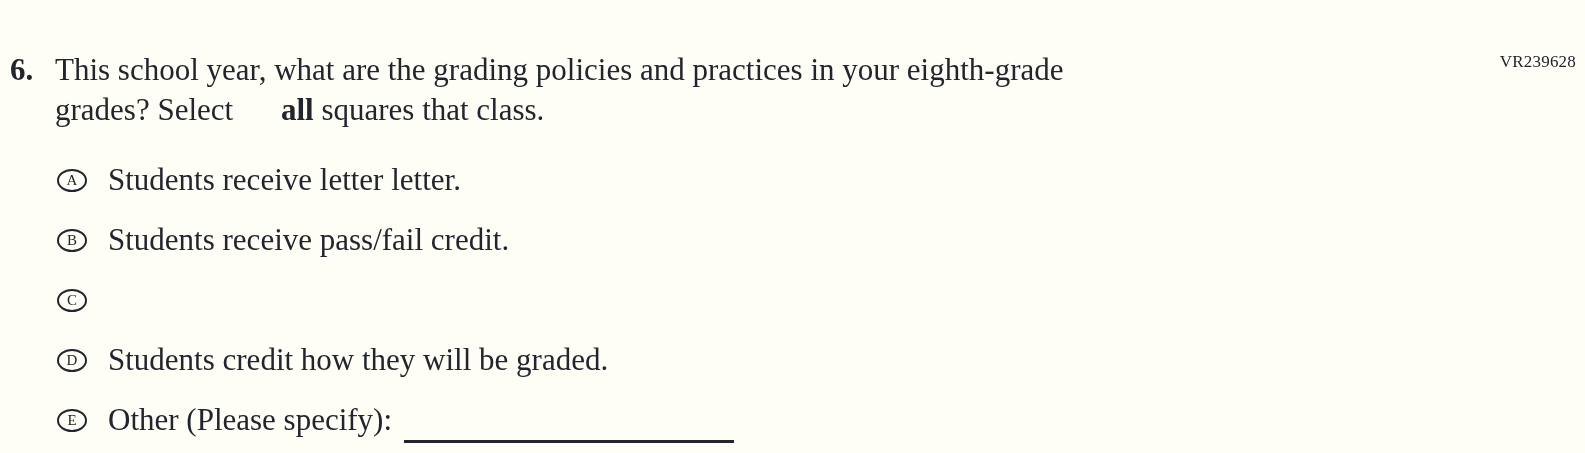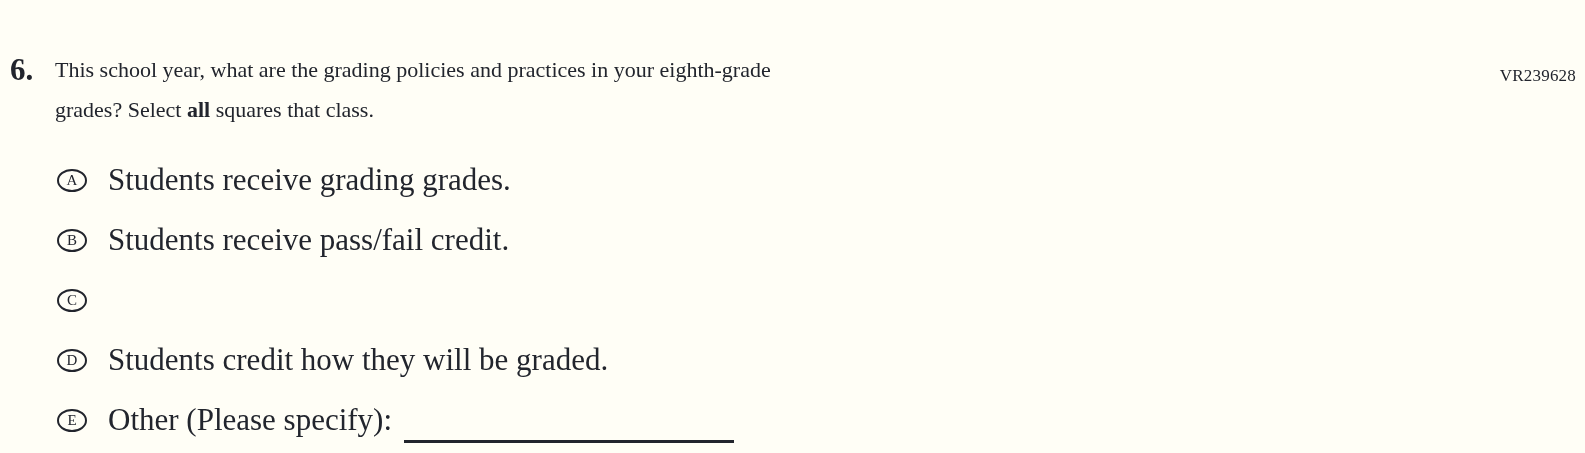--- a/index.html
+++ b/index.html
@@ -10,43 +10,43 @@
     color: #22252d;
     overflow: hidden;
   }
   .page {
     position: relative;
     width: 1585px;
     height: 453px;
   }
   .page-code {
     position: absolute;
-    top: 16px;
+    top: 2px;
     right: 9px;
     font-size: 17px;
     letter-spacing: 0.2px;
   }
   .question {
     display: flex;
     padding-left: 10px;
     margin-top: 50px;
   }
   .q-number {
     width: 45px;
     flex: 0 0 45px;
     font-weight: bold;
     font-size: 31px;
     line-height: 40px;
   }
   .q-text {
-    font-size: 22px;
+    font-size: 31px;
     line-height: 40px;
     max-width: 1300px;
   }
-  .q-text .bold { font-weight: bold; }
+  .q-text .bold { font-weight: bold; margin-left: 40px; }
   .options {
     margin-left: 57px;
     margin-top: 30px;
   }
   .option-row {
     display: flex;
     align-items: center;
     line-height: 40px;
     font-size: 31px;
     margin-bottom: 20px;
@@ -89,21 +89,21 @@
     <div class="q-text">
       <div><span>This school year, what are the grading policies and practices in your eighth-grade</span></div>
       <div><span>grades? Select </span><span class="bold">all</span><span> squares that class.</span></div>
     </div>
   </div>
 
   <div class="options">
 
     <div class="option-row">
       <span class="bubble">A</span>
-      <span>Students receive grading grades.</span>
+      <span>Students receive letter letter.</span>
     </div>
 
     <div class="option-row">
       <span class="bubble">B</span>
       <span>Students receive pass/fail credit.</span>
     </div>
 
     <div class="option-row">
       <span class="bubble">C</span>
     </div>

